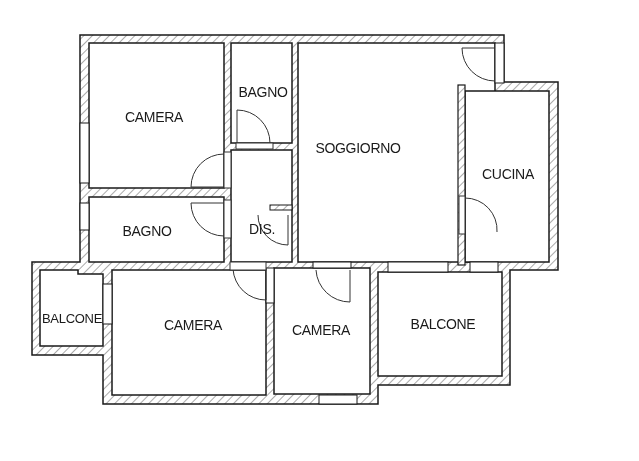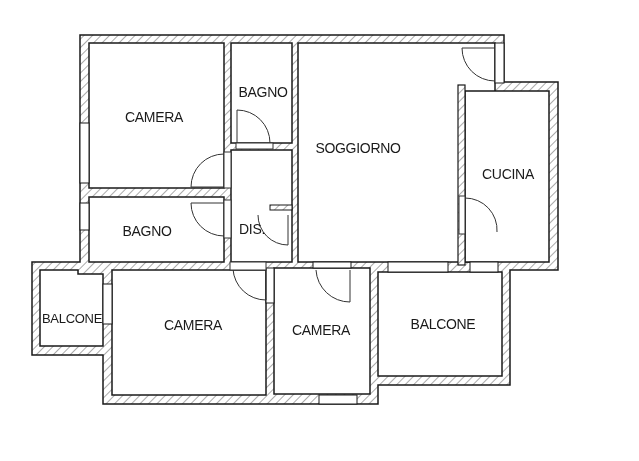--- a/index.html
+++ b/index.html
@@ -96,17 +96,17 @@
     <line x1="350" y1="270" x2="350" y2="302"></line>
     <path d="M316,270 A34,34 0 0 0 350,302"></path>
   </g>
 </svg>
 
 <div class="lbl" style="left:154px;top:117px">CAMERA</div>
 <div class="lbl" style="left:263px;top:92px">BAGNO</div>
 <div class="lbl" style="left:358px;top:148px">SOGGIORNO</div>
 <div class="lbl" style="left:508px;top:174px">CUCINA</div>
 <div class="lbl" style="left:147px;top:231px">BAGNO</div>
-<div class="lbl" style="left:252px;top:229px">DIS.</div>
+<div class="lbl" style="left:262px;top:229px">DIS.</div>
 <div class="lbl" style="left:72px;top:318px;font-size:13px">BALCONE</div>
 <div class="lbl" style="left:193px;top:325px">CAMERA</div>
 <div class="lbl" style="left:321px;top:330px">CAMERA</div>
 <div class="lbl" style="left:443px;top:324px">BALCONE</div>
 
 </body></html>

